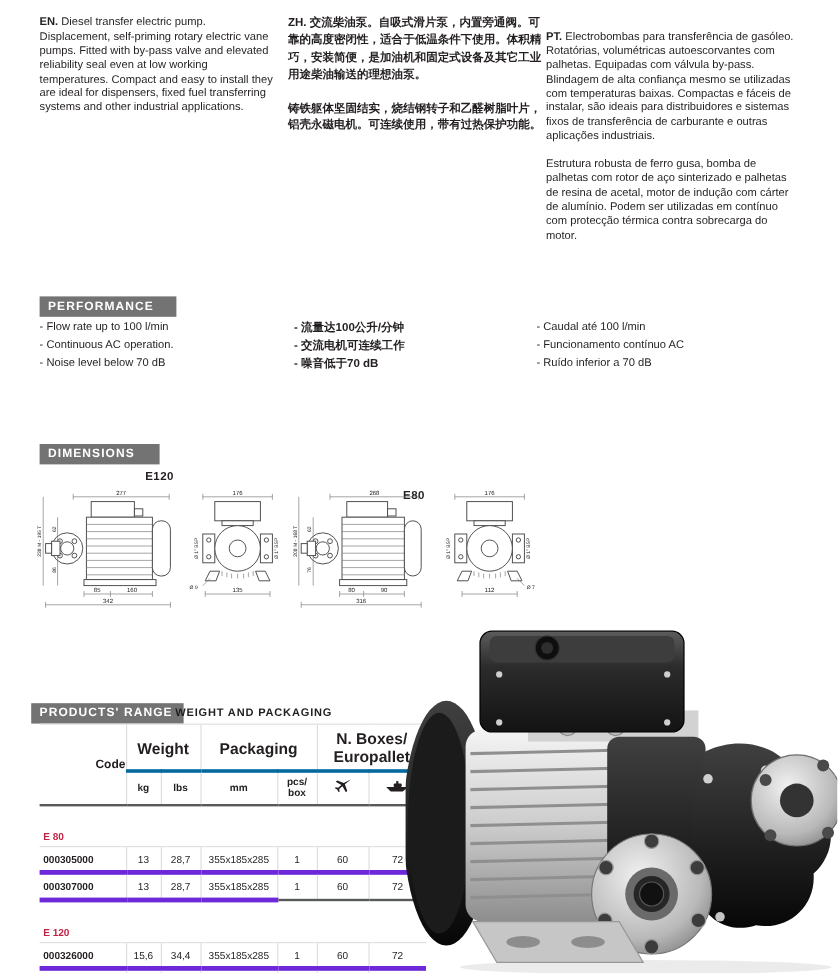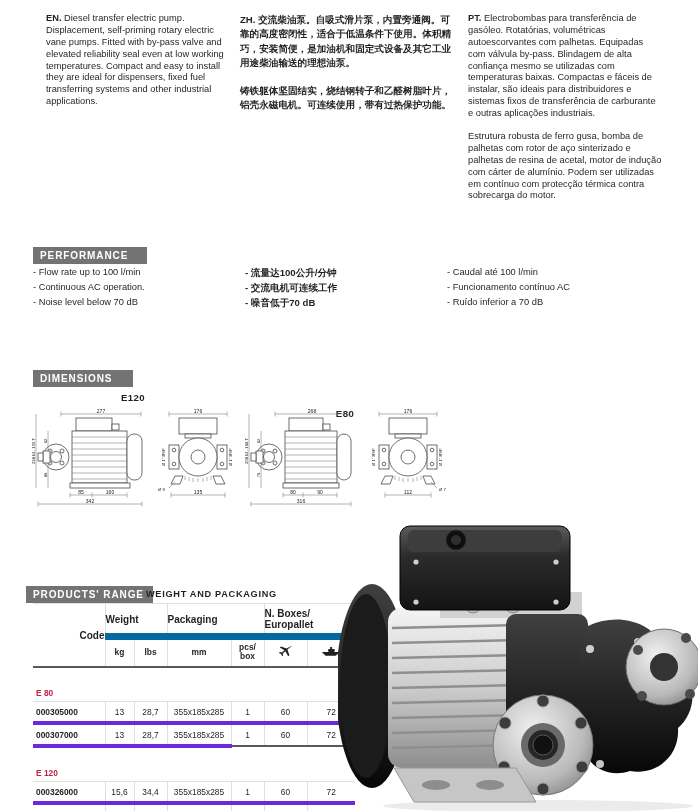--- a/index.html
+++ b/index.html
@@ -1,40 +1,40 @@
 <!DOCTYPE html>
 <html><head>
 <meta charset="utf-8">
 <style>
   html,body{margin:0;padding:0;background:#fff;}
   .page{position:relative;width:698px;height:811px;background:#fff;overflow:hidden;
         font-family:"Liberation Sans",sans-serif;color:#231f20;}
   .abs{position:absolute;}
   
-  .intro p{margin:0 0 11px 13px;font-size:9.3px;line-height:1.28;}
+  .intro p{margin:0 0 11px 0;font-size:9.3px;line-height:1.28;}
   .intro .lbl{font-weight:bold;}
   .zhtext p{font-size:9.6px;line-height:1.5;font-weight:bold;margin:0 0 13px 0;}
   
   .redbar{background:#737373;color:#fff;font-size:10px;font-weight:bold;
           letter-spacing:.9px;line-height:1;padding:4px 9px 3px 7px;display:inline-block;}
   
   .perf div{font-size:9.3px;margin-bottom:5px;}
   .perf.zh div{font-weight:bold;margin-bottom:2px;font-size:9.6px;}
   
   .dim-title{font-size:9.6px;font-weight:bold;letter-spacing:.4px;text-align:center;width:200px;}
   .draw .ln{stroke:#4a4a4a;stroke-width:.8;fill:#fff;}
   .draw .dl{stroke:#777;stroke-width:.55;fill:none;}
   .draw text{font-size:5px;fill:#222;font-family:"Liberation Sans",sans-serif;}
   .draw text.sm{font-size:4.2px;}
   
   .ptitle{font-size:9.2px;font-weight:bold;letter-spacing:.7px;}
   table.prod{border-collapse:collapse;table-layout:fixed;width:322px;font-size:8.4px;border-top:1px solid #e0e0e0;}
   table.prod th,table.prod td{padding:0;font-weight:normal;}
-  table.prod .ghead{font-weight:bold;font-size:10px;text-align:left;
-                    border-bottom:7px solid #0369a1;padding:4px 0 3px;}
+  table.prod .ghead{font-weight:bold;font-size:13px;text-align:center;
+                    border-bottom:3px solid #0369a1;padding:4px 0 3px;}
   table.prod .sub{font-weight:bold;font-size:8.4px;text-align:center;padding:3px 0 5px;line-height:1.1;}
   table.prod .codeh{font-weight:bold;text-align:right;padding-left:3px;font-size:10px;vertical-align:middle;}
   table.prod .vr{border-left:1px solid #dedede;}
   table.prod .hdr2{border-bottom:2px solid #58595b;}
   table.prod td.data{text-align:center;border-bottom:4px solid #6d28d9;padding:4.5px 0;}
   table.prod td.code{font-weight:bold;text-align:left;padding-left:3px;}
   table.prod tr.group td{color:#c22345;font-weight:bold;text-align:left;
                          padding:20px 0 3px 3px;border-bottom:1px solid #e0e0e0;}
   table.prod td.gend{border-bottom:2px solid #58595b;}
   table.prod tr.last td{border-bottom:2px solid #6d6e71;}
@@ -47,21 +47,21 @@
 
   <div class="abs intro" style="left:33px;top:13px;width:195px;">
     <p><span class="lbl">EN.</span> <span>Diesel transfer electric pump. Displacement, self-priming rotary electric vane pumps. Fitted with by-pass valve and elevated reliability seal even at low working temperatures. Compact and easy to install they are ideal for dispensers, fixed fuel transferring systems and other industrial applications.</span></p>
   </div>
 
   <div class="abs intro zhtext" style="left:240px;top:13px;width:216px;">
     <p><span class="lbl">ZH.</span> <span>交流柴油泵。自吸式滑片泵，内置旁通阀。可靠的高度密闭性，适合于低温条件下使用。体积精巧，安装简便，是加油机和固定式设备及其它工业用途柴油输送的理想油泵。</span></p>
     <p>铸铁躯体坚固结实，烧结钢转子和乙醛树脂叶片，铝壳永磁电机。可连续使用，带有过热保护功能。</p>
   </div>
 
-  <div class="abs intro" style="left:455px;top:13px;width:208px;">
+  <div class="abs intro" style="left:455px;top:25px;width:208px;">
     <p><span class="lbl">PT.</span> <span>Electrobombas para transferência de gasóleo. Rotatórias, volumétricas autoescorvantes com palhetas. Equipadas com válvula by-pass. Blindagem de alta confiança mesmo se utilizadas com temperaturas baixas. Compactas e fáceis de instalar, são ideais para distribuidores e sistemas fixos de transferência de carburante e outras aplicações industriais.</span></p>
     <p>Estrutura robusta de ferro gusa, bomba de palhetas com rotor de aço sinterizado e palhetas de resina de acetal, motor de indução com cárter de alumínio. Podem ser utilizadas em contínuo com protecção térmica contra sobrecarga do motor.</p>
   </div>
 
   <div class="abs redbar" style="left:33px;top:247px;min-width:98px;">PERFORMANCE</div>
   <div class="abs perf" style="left:33px;top:267px;width:200px;">
     <div>- Flow rate up to 100 l/min</div>
     <div>- Continuous AC operation.</div>
     <div>- Noise level below 70 dB</div>
   </div>

